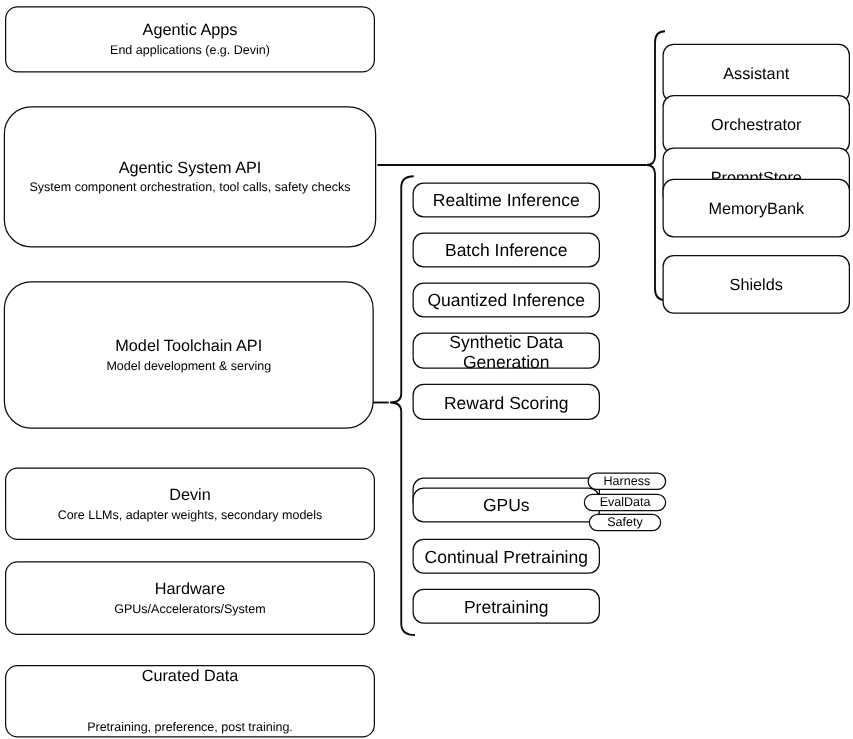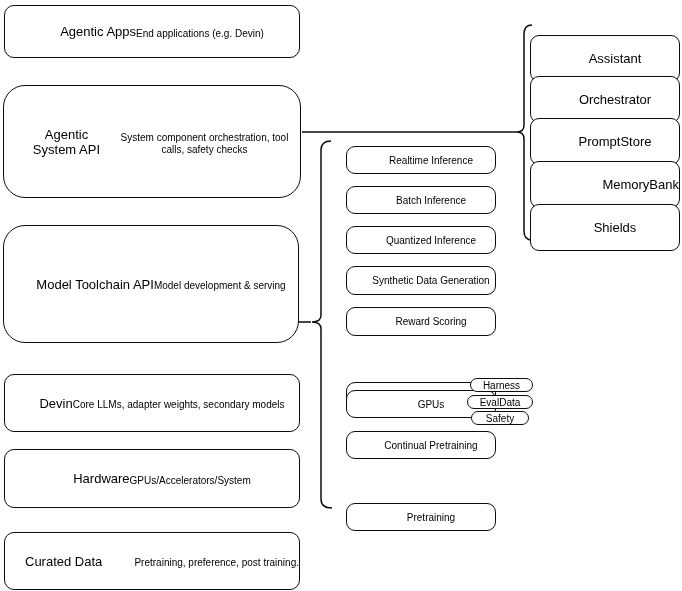--- a/index.html
+++ b/index.html
@@ -11,32 +11,31 @@
     color:#000000;
     overflow:hidden;
   }
   #connectors{position:absolute;left:0;top:0;pointer-events:none;}
   .node{
     position:absolute;
     background:#ffffff;
     border:1.5px solid #0d0d0d;
     border-radius:10px;
     box-sizing:border-box;
-    display:flex;flex-direction:row;
+    display:flex;flex-direction:column;
     align-items:center;justify-content:center;
     text-align:center;
-    padding-left:20px;
   }
   .node .title{font-size:13px;line-height:15px;}
   .node .subtitle{font-size:10px;line-height:12px;margin-top:4px;}
   .big{border-radius:22px;}
   .mid-node{
-    left:346px;width:150px;height:28px;
+    left:330px;width:150px;height:28px;
     border-radius:9px;
-    font-size:10px;
+    font-size:14px;
   }
   .right-node{
     left:530px;width:150px;height:47px;
     border-radius:9px;
     font-size:13px;
   }
   .tag{
     position:absolute;
     background:#ffffff;
     border:1.5px solid #0d0d0d;
@@ -106,21 +105,21 @@
   </div>
   <div class="node mid-node" style="top:348px;height:29px;margin-top:34px;">
     <span>Post Training</span>
   </div>
   <div class="node mid-node" style="top:390px;">
     <span>GPUs</span>
   </div>
   <div class="node mid-node" style="top:431px;">
     <span>Continual Pretraining</span>
   </div>
-  <div class="node mid-node" style="top:471px;margin-top:32px;">
+  <div class="node mid-node" style="top:471px;">
     <span>Pretraining</span>
   </div>
 
   <div class="tag" style="left:470px;top:378px;width:63px;height:14px;">
     <span>Harness</span>
   </div>
   <div class="tag" style="left:467px;top:395px;width:66px;height:14px;">
     <span>EvalData</span>
   </div>
   <div class="tag" style="left:471px;top:411px;width:58px;height:14px;">
@@ -129,20 +128,20 @@
 
   <div class="node right-node" style="top:35px;">
     <span>Assistant</span>
   </div>
   <div class="node right-node" style="top:76px;">
     <span>Orchestrator</span>
   </div>
   <div class="node right-node" style="top:118px;">
     <span>PromptStore</span>
   </div>
-  <div class="node right-node" style="top:161px;justify-content:flex-end;">
+  <div class="node right-node" style="top:143px;">
     <span>MemoryBank</span>
   </div>
   <div class="node right-node" style="top:204px;">
     <span>Shields</span>
   </div>
 
 </div>
 
 </body></html>

